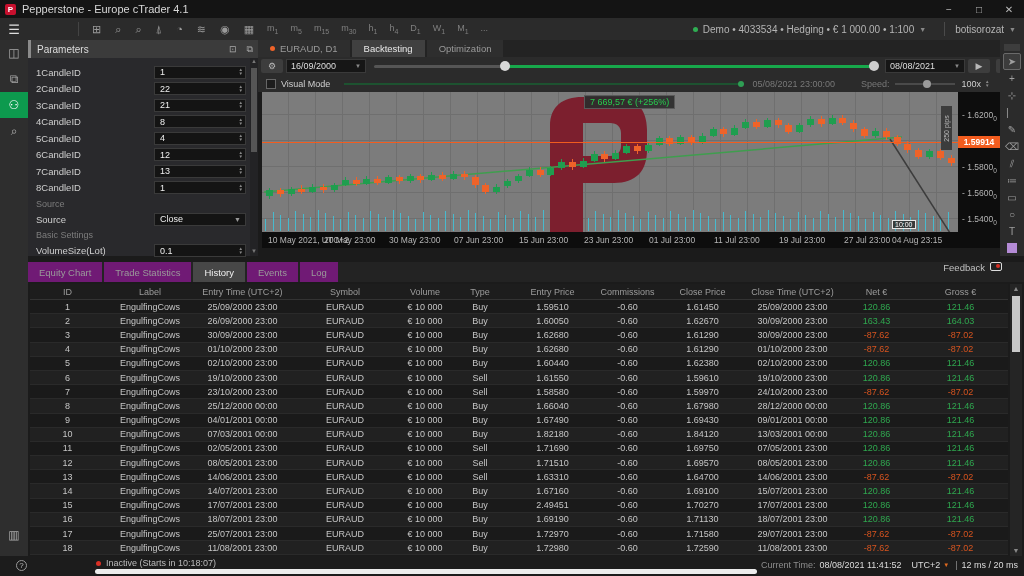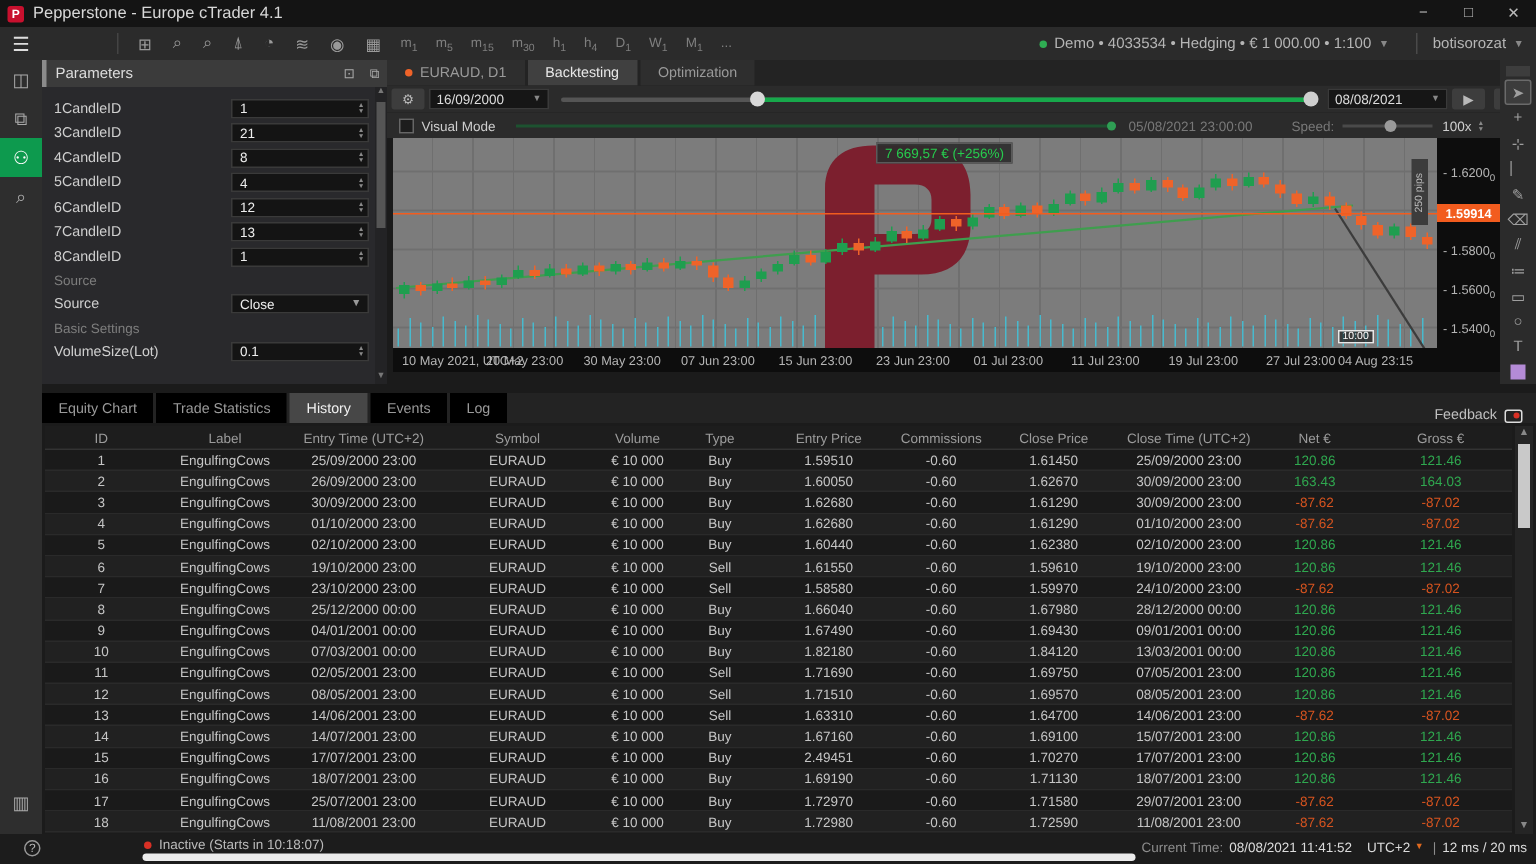--- a/index.html
+++ b/index.html
@@ -100,23 +100,23 @@
   #draw-bar { position:absolute; left:1000px; top:40px; width:24px; height:216px; background:#2b2b2b;
     display:flex; flex-direction:column; align-items:center; }
   #draw-bar .db-ic { width:18px; height:17px; display:flex; align-items:center; justify-content:center;
     color:#9f9f9f; font-size:10px; }
   #db-minibox { width:16px; height:7px; background:#3d3d3d; margin:4px 0 2px; }
   .db-boxed { border:1px solid #6a6a6a; background:#3c3c3c; border-radius:2px; }
   #db-swatch { width:10px; height:10px; background:#b48bd6; margin-top:3px; }
   
   #bottom-tabs { position:absolute; left:28px; top:262px; width:996px; height:20px; background:#232323; display:flex; }
   .btab { height:20px; display:flex; align-items:center; padding:0 11px; margin-right:2px;
-    font-size:9.5px; background:#000000; color:#9a9a9a; }
+    font-size:9.5px; background:#701a75; color:#9a9a9a; }
   .btab.active { background:#474747; color:#f0f0f0; }
-  #feedback { margin-left:auto; display:flex; align-items:flex-end; font-size:9.5px; color:#c0c0c0; padding-right:9px; }
+  #feedback { margin-left:auto; display:flex; align-items:flex-start; font-size:9.5px; color:#c0c0c0; padding-right:22px; }
   #feedback .bubble { width:12px; height:9px; border:1px solid #ddd; border-radius:2px; margin-left:5px; position:relative; }
   #feedback .bubble::after { content:""; position:absolute; right:1px; top:1px; width:4px; height:4px;
     border-radius:50%; background:#d93025; }
   #histtable { position:absolute; left:30px; top:284px; width:978px; height:272px; font-size:9px; }
   .trow { display:grid; grid-template-columns:75px 90px 95px 110px 50px 60px 85px 65px 85px 95px 73px 95px;
     align-items:center; text-align:center; height:14.2px; }
   #thead { color:#9c9c9c; height:16px; border-bottom:1px solid #333; background:#1d1d1d; }
   .trow:nth-child(odd) { background:#1a1a1a; }
   .trow:nth-child(even) { background:#212121; }
   #tbody .trow { border-bottom:1px solid #2a2a2a; color:#c6c6c6; }
@@ -201,20 +201,27 @@
 <div id="params">
   <div id="params-header">
     <span>Parameters</span>
     <span class="ph-ic" id="ph-ic0">⊡</span>
     <span class="ph-ic" id="ph-ic1" style="margin-left:0;">⧉</span>
   </div>
   <div id="params-body">
       <div class="p-row">
         <div class="plabel">1CandleID</div>
         <div class="p-input">1<span class="spin">
+            <span>▲</span>
+            <span>▼</span>
+          </span></div>
+      </div>
+      <div class="p-row">
+        <div class="plabel">2CandleID</div>
+        <div class="p-input">22<span class="spin">
             <span>▲</span>
             <span>▼</span>
           </span></div>
       </div>
       <div class="p-row">
         <div class="plabel">3CandleID</div>
         <div class="p-input">21<span class="spin">
             <span>▲</span>
             <span>▼</span>
           </span></div>

